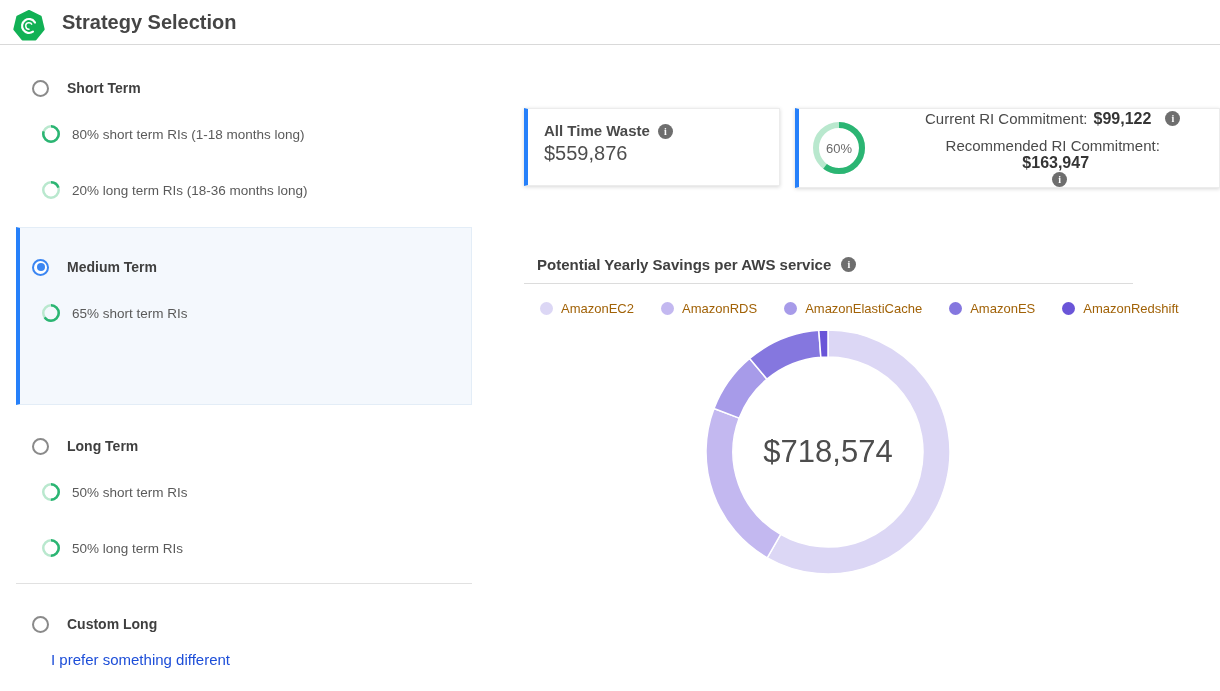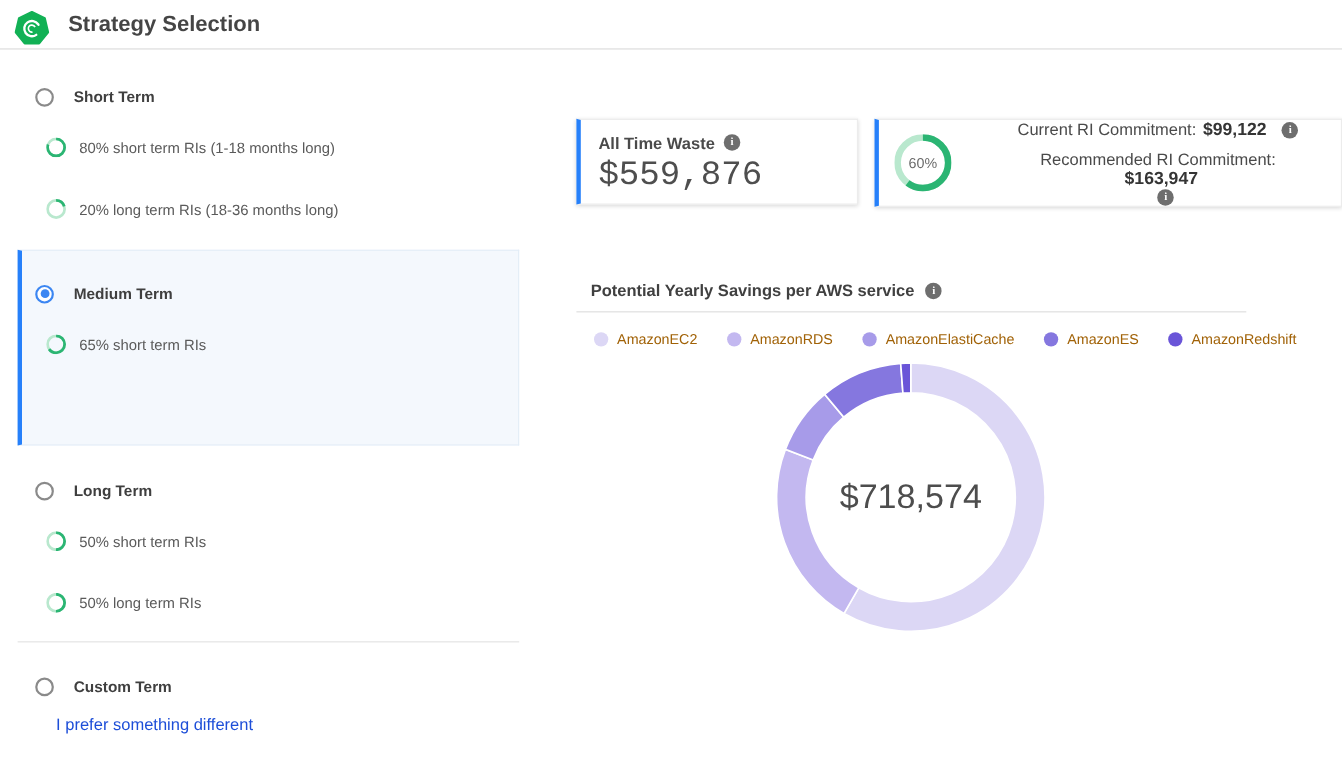--- a/index.html
+++ b/index.html
@@ -21,23 +21,23 @@
   .radio { width:17px; height:17px; border-radius:50%; border:2px solid #8a8a8a; background:#fff; position:relative; flex:none; }
   .radio.selected { border-color:#3b86f2; }
   .radio.selected::after { content:""; position:absolute; left:2.5px; top:2.5px; width:8px; height:8px; border-radius:50%; background:#3b86f2; }
   #medium-panel { position:absolute; left:0; top:167px; width:456px; height:178px; background:#f4f8fd; border:1px solid #e3edf7; border-left:4px solid #2680fa; }
   #section-divider { position:absolute; left:0; top:523px; width:456px; border-top:1px solid #e1e1e1; }
   #custom-desc { position:absolute; left:35px; top:591px; font-size:15px; color:#1d4ed8; }
 
   
   .card { position:absolute; top:108px; background:#fff; border:1px solid #ececec; border-left:4px solid #2680fa; box-shadow:0 1px 4px rgba(0,0,0,0.16); }
   #waste-card { left:524px; width:256px; height:78px; padding:13px 14px 0 16px; }
-  #waste-card .card-label-row { display:flex; align-items:flex-start; gap:8px; }
+  #waste-card .card-label-row { display:flex; align-items:flex-end; gap:8px; }
   #waste-card .card-label { font-size:15px; font-weight:bold; color:#4a4a4a; }
-  #waste-card .card-value { margin-top:3px; font-size:31px; color:#4e4e4e;font-family:Liberation Mono, monospace; }
+  #waste-card .card-value { margin-top:3px; font-size:20px; color:#4e4e4e; }
   #commit-card { left:795px; width:425px; height:80px; display:flex; align-items:center; }
   #commit-donut-wrap { position:relative; width:52px; height:52px; margin-left:14px; flex:none; }
   #commit-donut-label { position:absolute; inset:0; display:flex; align-items:center; justify-content:center; font-size:13px; color:#6b6b6b; }
   #commit-lines { margin-left:60px; }
   .commit-line { display:flex; align-items:center; }
   .commit-line + .commit-line { margin-top:9px;flex-direction:column; }
   .commit-line .lbl { font-size:15px; color:#4a4a4a; }
   .commit-line .val { font-size:16px; font-weight:bold; color:#353535; margin-left:6px; }
   .commit-line .info-icon { margin-left:14px; }
 
@@ -118,21 +118,21 @@
           <circle cx="9" cy="9" r="7.75" fill="none" stroke="#b9e8ce" stroke-width="2.5"></circle>
           <circle cx="9" cy="9" r="7.75" fill="none" stroke="#2bb573" stroke-width="2.5" stroke-dasharray="24.35 48.69" transform="rotate(-90 9 9)"></circle>
         </svg>
       <span class="label">50% long term RIs</span>
     </div>
 
     <div id="section-divider"></div>
 
     <div class="opt-row" style="top:552px">
       <span class="radio"></span>
-      <span class="label">Custom Term</span>
+      <span class="label">Custom Long</span>
     </div>
     <div id="custom-desc">I prefer something different</div>
   </div>
 
   <div class="card" id="waste-card">
     <div class="card-label-row">
       <span class="card-label">All Time Waste</span>
       <span class="info-icon">i</span>
     </div>
     <div class="card-value">$559,876</div>

